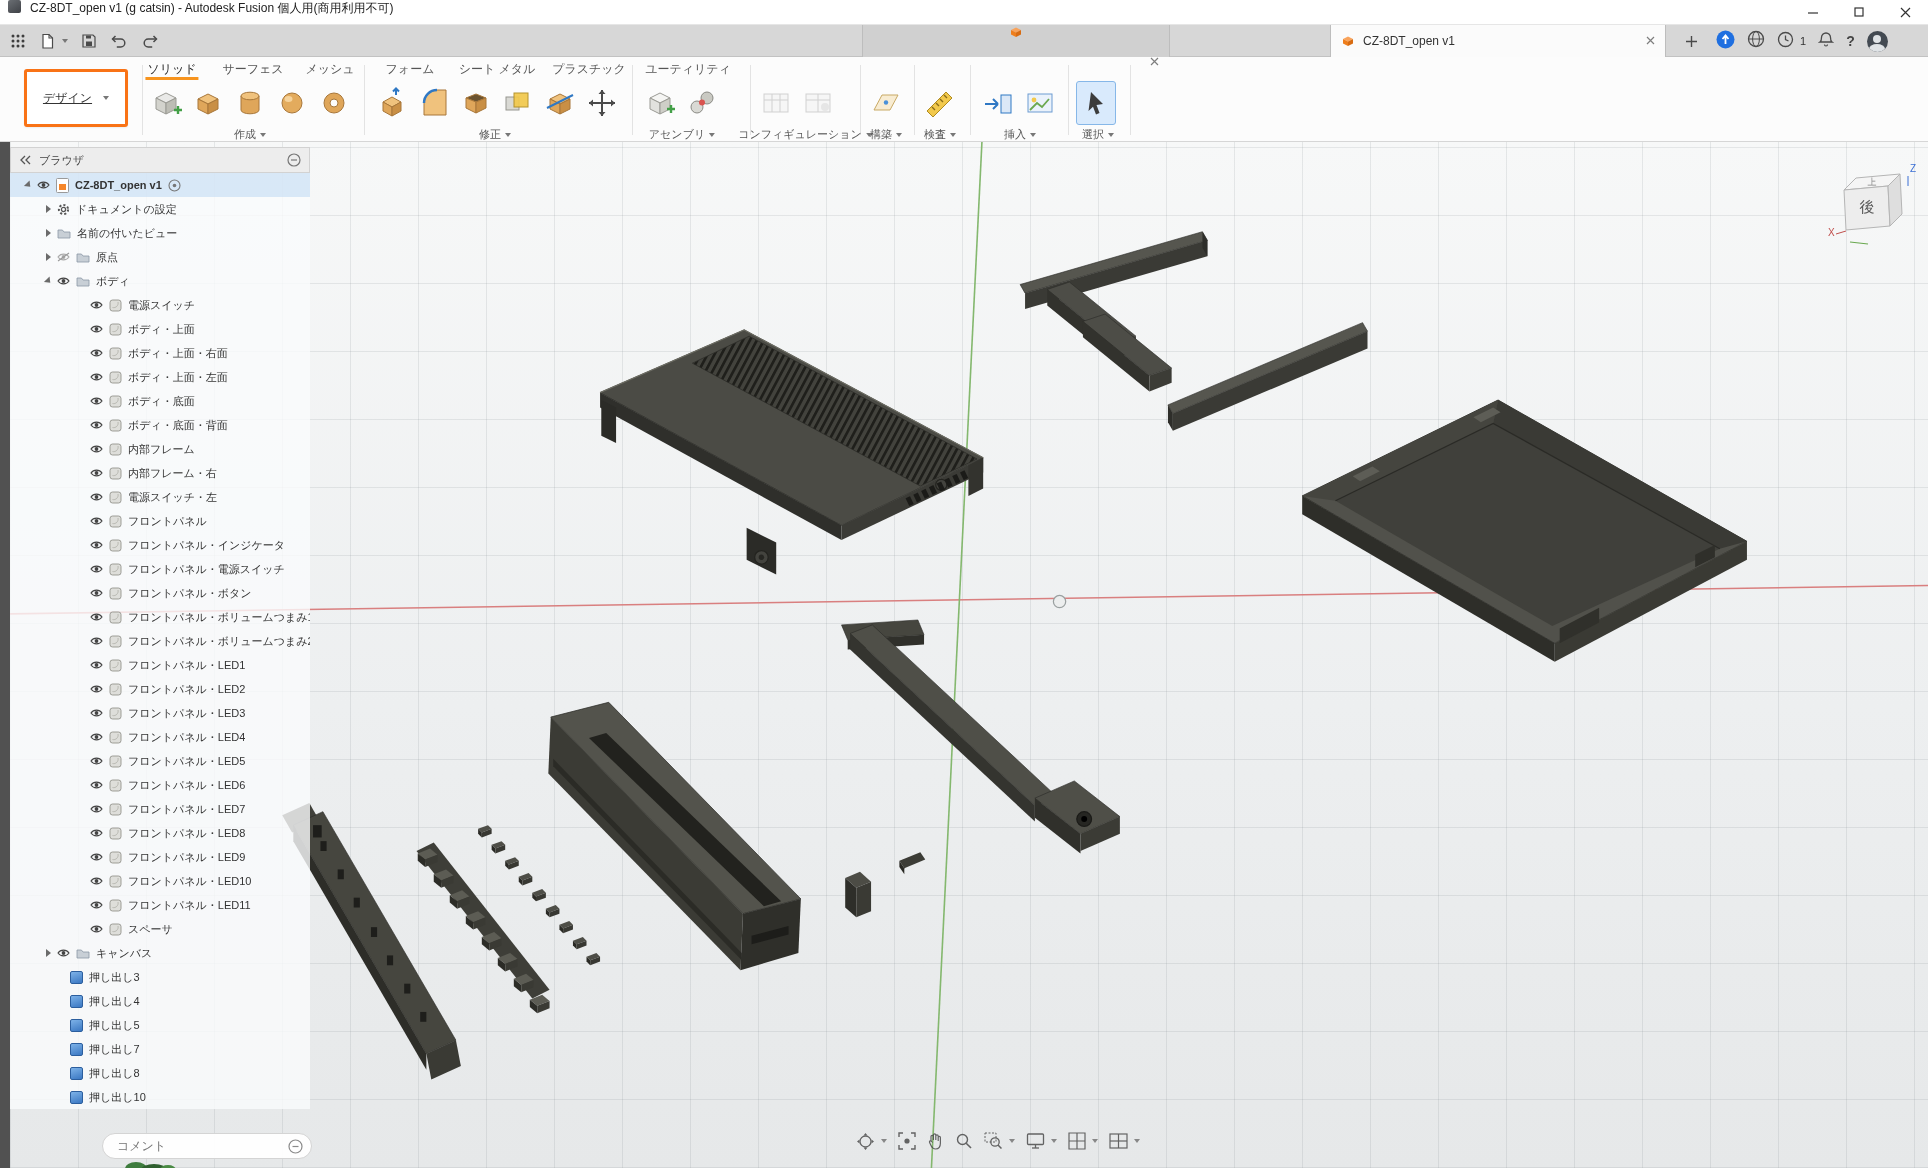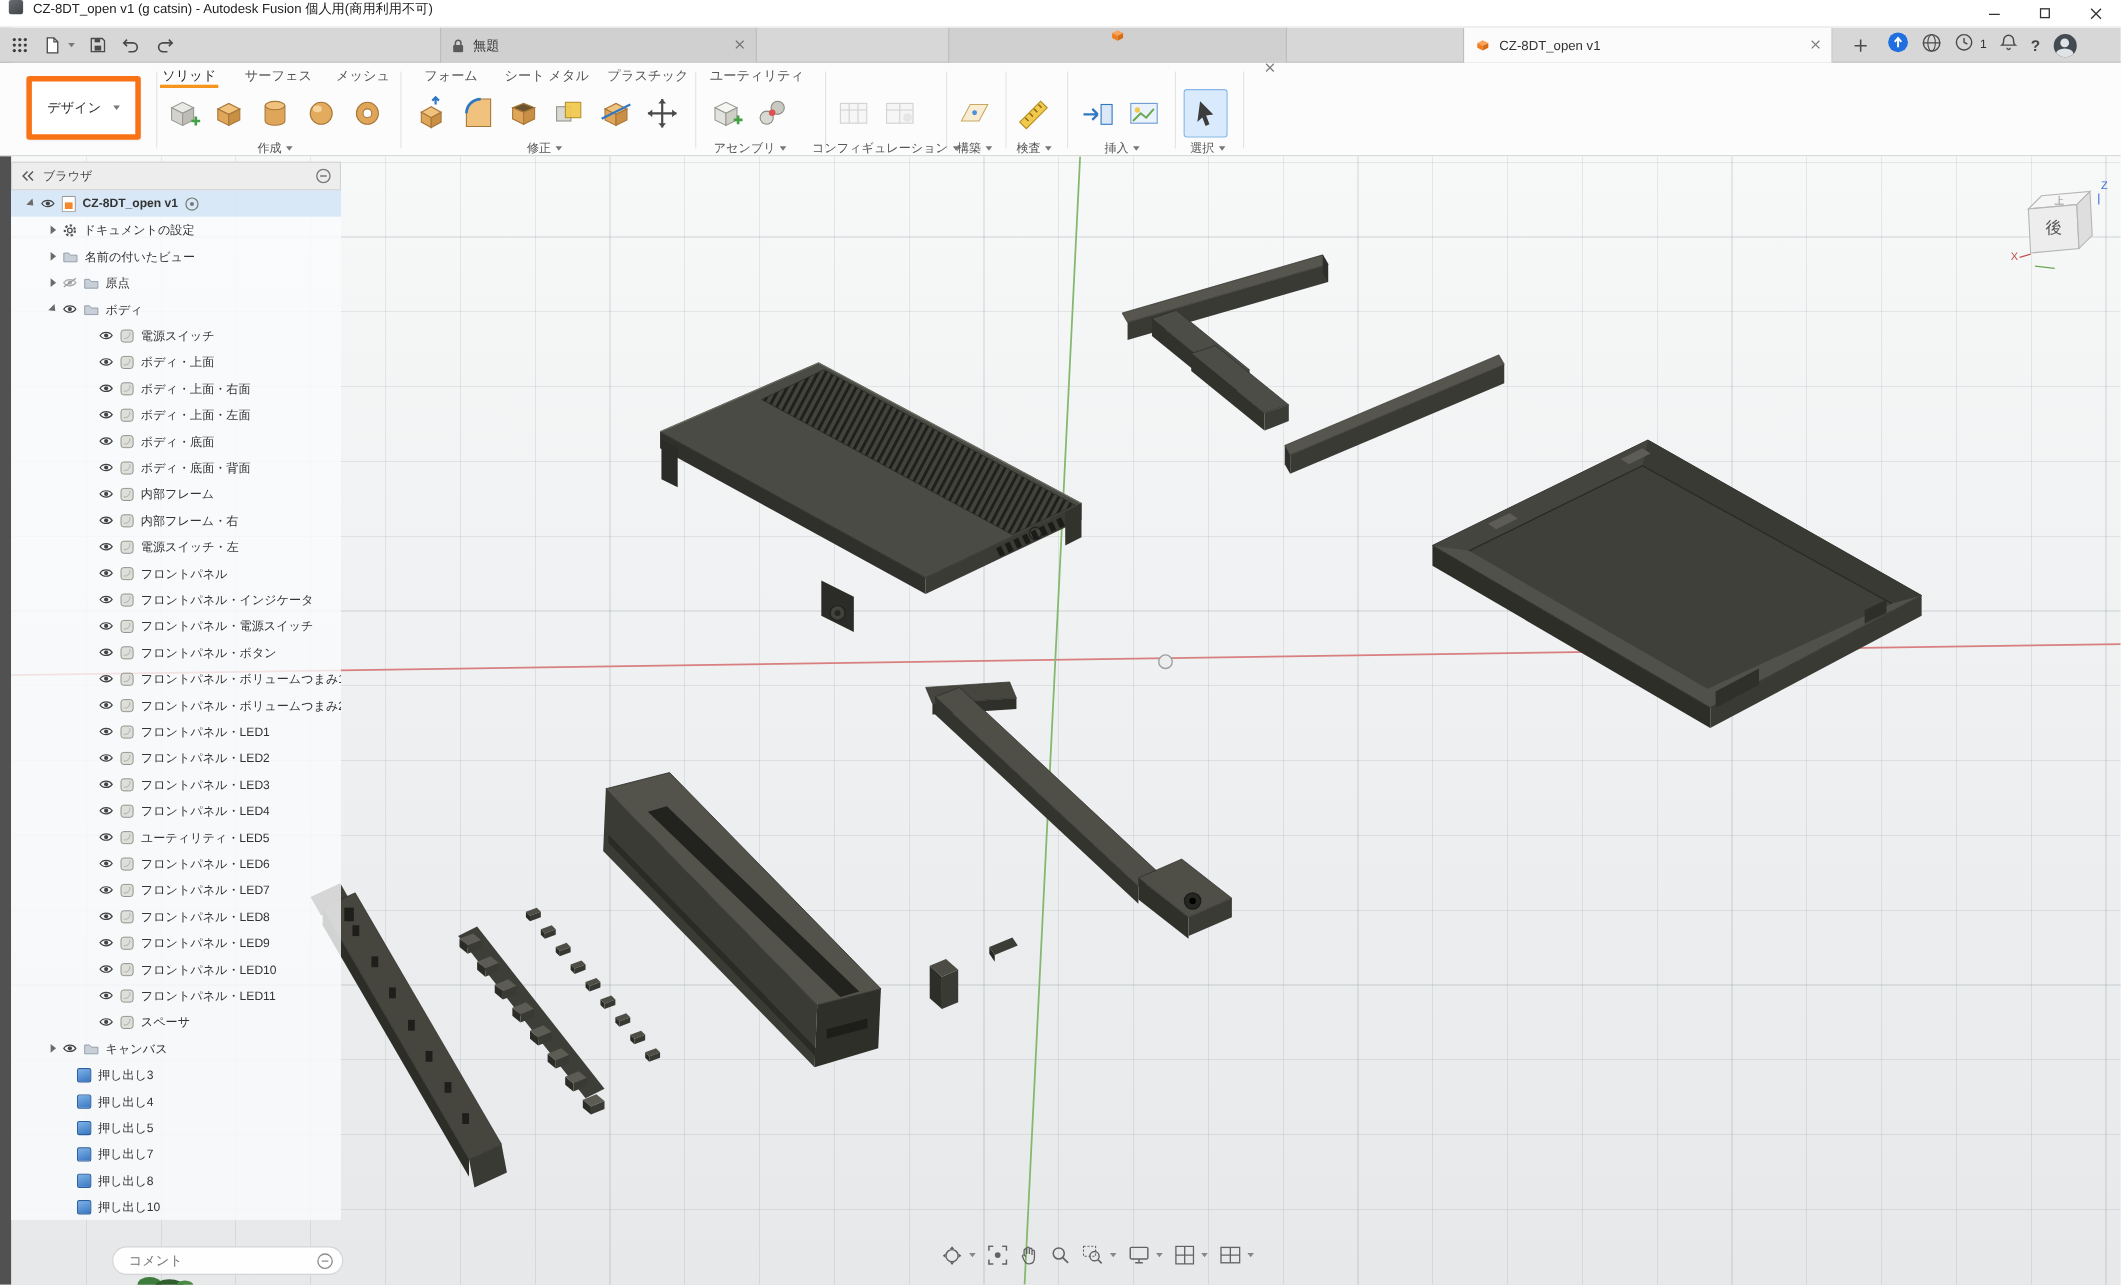--- a/index.html
+++ b/index.html
@@ -23,21 +23,21 @@
   .doc-tab .closex { margin-left:auto; opacity:.75; }
   #newtab { position:absolute; left:1678px; top:4px; width:26px; height:24px; display:flex; align-items:center; justify-content:center; }
   .topicons { position:absolute; left:1716px; top:0; height:32px; display:flex; align-items:center; gap:12px; }
   .badgecount { font-size:11px; color:#333; margin-left:-6px; }
   .avatar { width:21px; height:21px; border-radius:50%; background:#434a52; position:relative; overflow:hidden; }
   .avatar::before { content:""; position:absolute; left:6.5px; top:4px; width:8px; height:8px; border-radius:50%; background:#dfe3e6; }
   .avatar::after { content:""; position:absolute; left:2.5px; top:13px; width:16px; height:10px; border-radius:50%; background:#dfe3e6; }
 
   
   #ribbon { position:absolute; left:0; top:57px; width:1928px; height:85px; background:#fcfcfc; border-bottom:1px solid #d6d6d6; z-index:48; }
-  #designbtn { position:absolute; left:24px; top:12px; width:104px; height:58px; background:#fff; border:5px solid #f97316; border-radius:3px; display:flex; align-items:center; justify-content:center; gap:7px; font-size:12px; color:#333; box-shadow:0 1px 2px rgba(0,0,0,.06); }
+  #designbtn { position:absolute; left:24px; top:12px; width:104px; height:58px; background:#fff; border:3px solid #f97316; border-radius:3px; display:flex; align-items:center; justify-content:center; gap:7px; font-size:12px; color:#333; box-shadow:0 1px 2px rgba(0,0,0,.06);text-decoration:underline; }
   .rtab { position:absolute; top:2px; height:21px; line-height:21px; transform:translateX(-50%); font-size:12px; color:#555; padding:0 2px; }
   .rtab.active { color:#1d1d1d; border-bottom:3px solid #f7941e; }
   .rsep { position:absolute; top:8px; height:70px; width:1px; background:#e3e3e3; }
   .rgroup { position:absolute; top:24px; display:flex; gap:2px; }
   .tbi { width:40px; height:44px; display:flex; align-items:center; justify-content:center; border-radius:3px; }
   .tbi.sel { background:#d9eafc; border:1px solid #86b7e8; }
   .tbi.disabled { opacity:.45; filter:grayscale(1); }
   .glabel { position:absolute; top:70px; transform:translateX(-50%); font-size:11px; color:#555; display:flex; align-items:center; white-space:nowrap; }
   .cdown { width:0; height:0; border-left:3.5px solid transparent; border-right:3.5px solid transparent; border-top:4px solid #777; display:inline-block; margin-left:4px; }
 
@@ -145,32 +145,20 @@
         </svg>
       </div>
     <div class="qbtn">
         <svg width="18" height="16" style="transform:scaleX(-1)">
           <path d="M5.5 3 L2.5 6 L5.5 9" fill="none" stroke="#4a4a4a" stroke-width="1.5"></path>
           <path d="M2.8 6 h8 a4 4 0 0 1 0 8 h-4" fill="none" stroke="#4a4a4a" stroke-width="1.5"></path>
         </svg>
       </div>
   </div>
 
-  <div class="doc-tab" style="left:400px;width:288px;">
-    <span class="icn">
-        <svg width="11" height="13">
-          <rect x="1" y="6" width="9" height="6.5" rx="1" fill="#5a5a5a"></rect>
-          <path d="M3 6 V4 a2.5 2.5 0 0 1 5 0 V6" fill="none" stroke="#5a5a5a" stroke-width="1.4"></path>
-        </svg>
-      </span>
-    <span class="tablabel">無題</span>
-    <span class="closex"><svg width="9" height="9">
-          <path d="M1 1 L8 8 M8 1 L1 8" stroke="#555" stroke-width="1.2"></path>
-        </svg></span>
-  </div>
 
   <div class="doc-tab" style="left:862px;width:308px;flex-direction:column;">
     <span class="icn">
         <svg width="14" height="14">
           <path d="M2 5 L7 2.5 L12 5 L7 7.5 Z" fill="#f9a35b"></path>
           <path d="M2 5 L7 7.5 V12 L2 9.5 Z" fill="#ee7e1c"></path>
           <path d="M12 5 L7 7.5 V12 L12 9.5 Z" fill="#d86c12"></path>
         </svg>
       </span>
     <span class="tablabel">CZ-8DT_open2 v1</span>
@@ -993,21 +981,21 @@
             <path d="M1 5 C3.5 1.2 9.5 1.2 12 5 C9.5 8.8 3.5 8.8 1 5 Z" fill="none" stroke="#444" stroke-width="1.1"></path>
             <circle cx="6.5" cy="5" r="1.9" fill="#444"></circle>
           </svg>
         </span>
         <span class="icn">
           <svg width="13" height="13">
             <rect x="1" y="1" width="11" height="11" rx="2.5" fill="#dededa" stroke="#94948d" stroke-width="0.9"></rect>
             <path d="M3.5 8.5 a4.5 4.5 0 0 0 5.5 -5.5" fill="none" stroke="#b9b9b2" stroke-width="1"></path>
           </svg>
         </span>
-        <span class="tlabel">ユーティリティ・LED5</span>
+        <span class="tlabel">フロントパネル・LED5</span>
       </div>
 
       <div class="trow l2">
         <span class="icn">
           <svg width="13" height="10">
             <path d="M1 5 C3.5 1.2 9.5 1.2 12 5 C9.5 8.8 3.5 8.8 1 5 Z" fill="none" stroke="#444" stroke-width="1.1"></path>
             <circle cx="6.5" cy="5" r="1.9" fill="#444"></circle>
           </svg>
         </span>
         <span class="icn">

